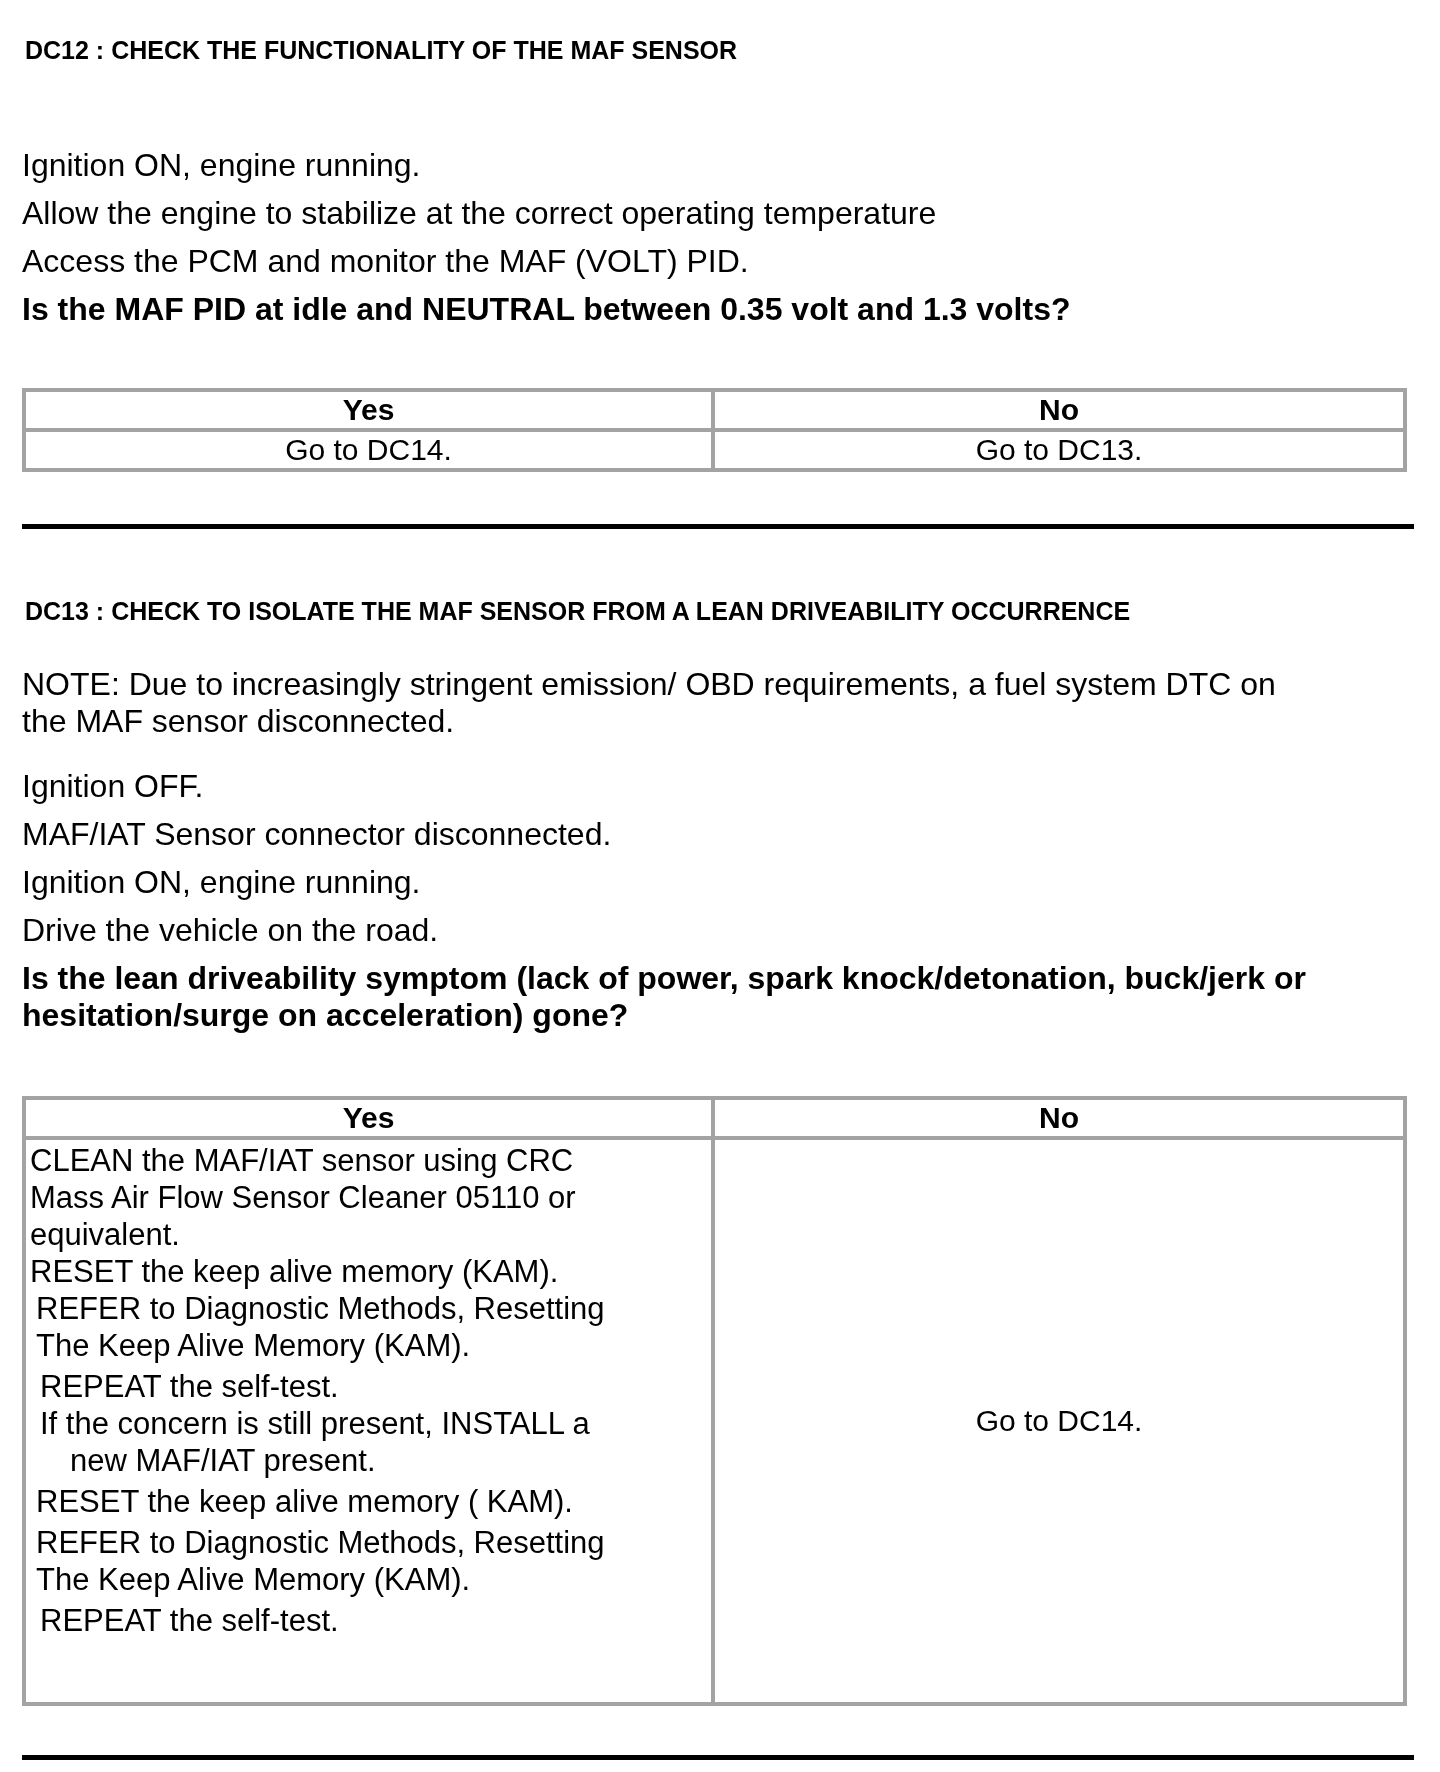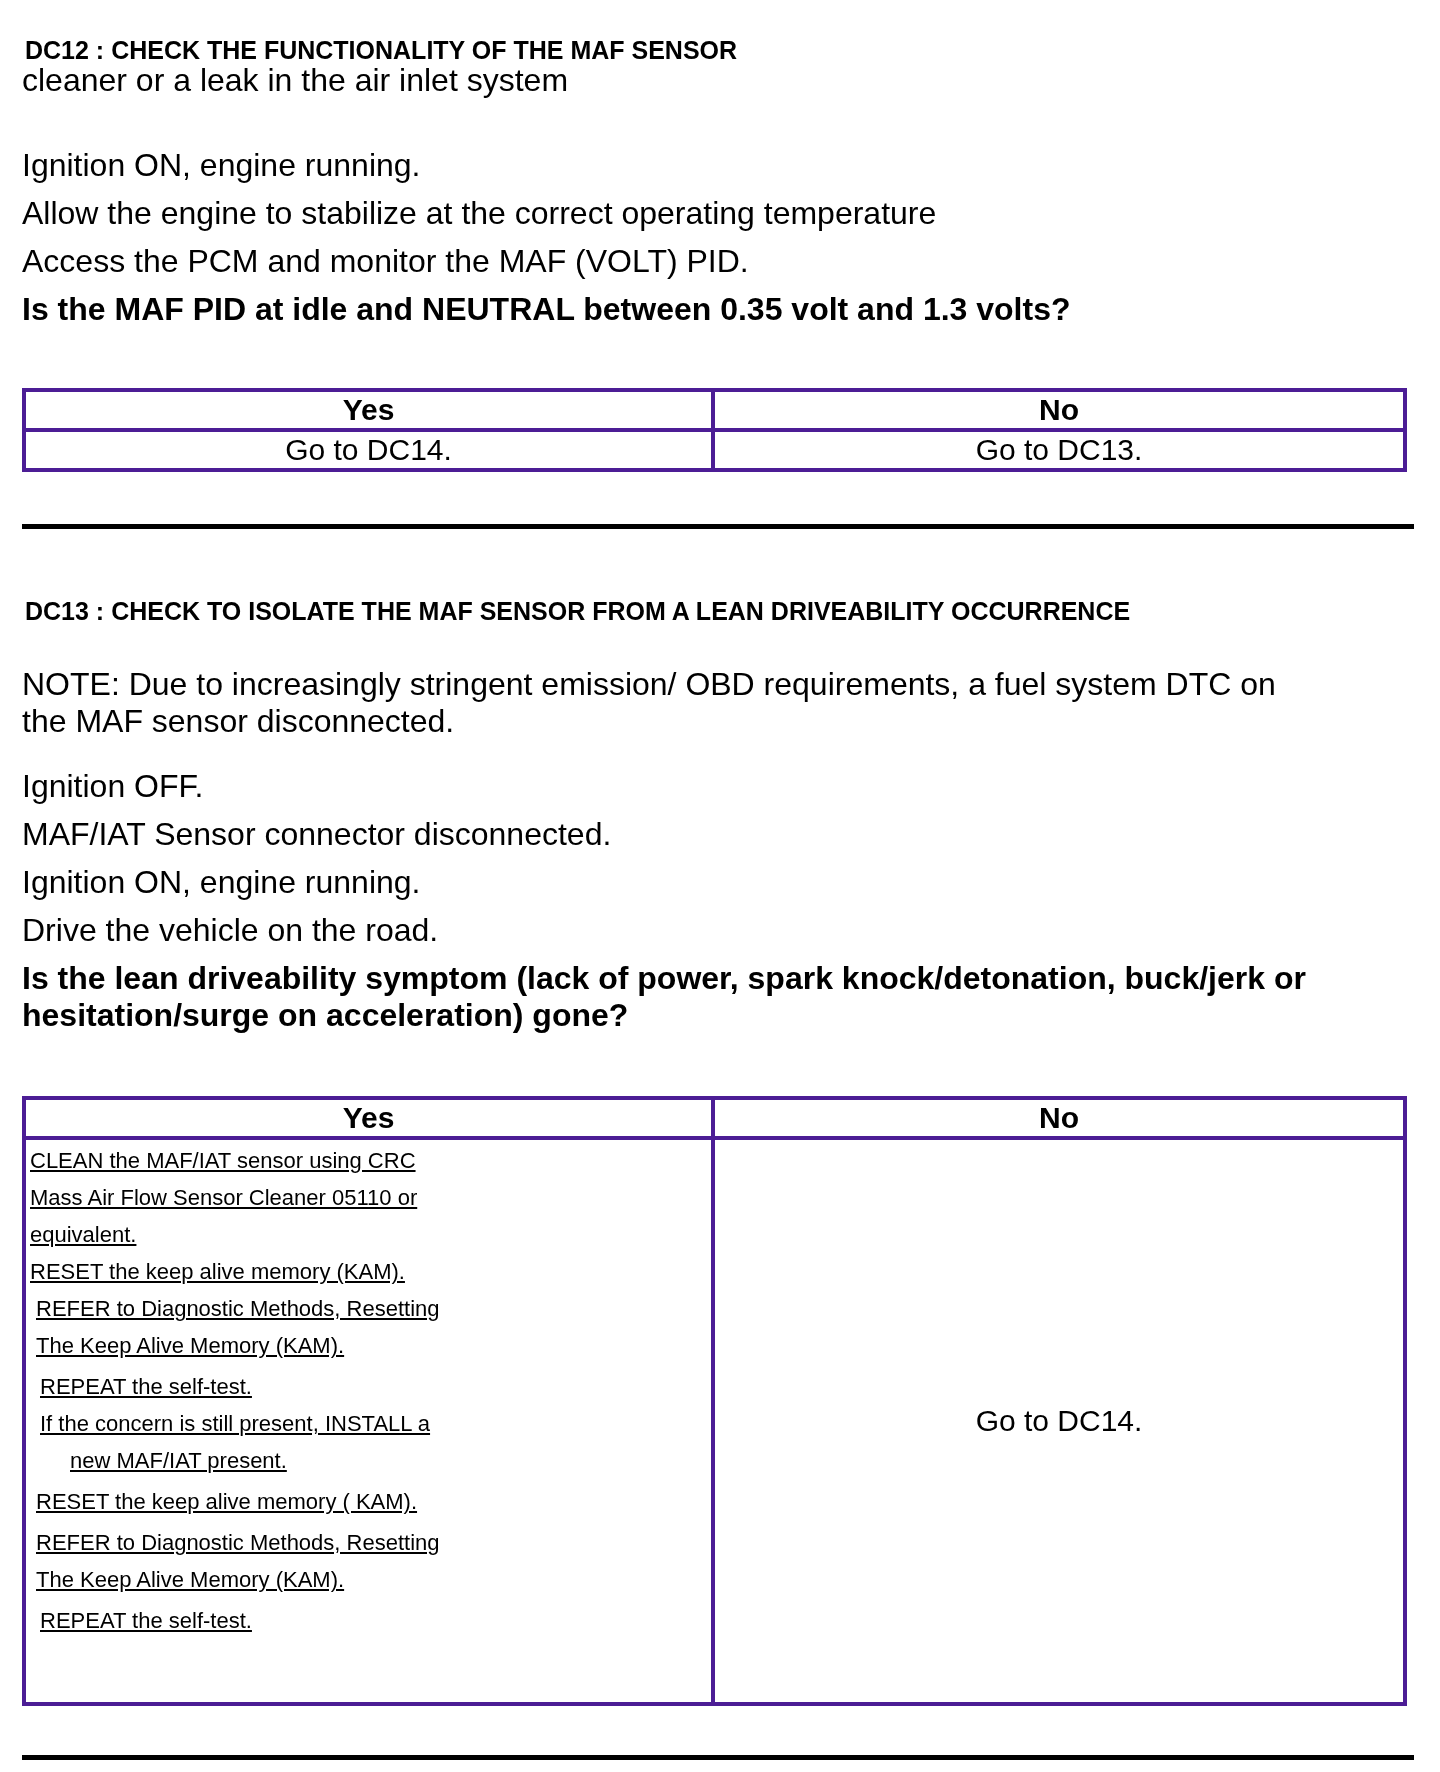--- a/index.html
+++ b/index.html
@@ -14,40 +14,39 @@
   }
   .para {
     left: 22px; width: 1380px; font-size: 32px; line-height: 37px;
   }
   .bold { font-weight: bold; }
   table.dt {
     position: absolute; border-collapse: collapse; table-layout: fixed;
     left: 22px; width: 1381px;
   }
   table.dt th, table.dt td {
-    border: 4px solid #4c1d95; text-align: center; font-size: 30px; padding: 0;
+    border: 4px solid #a3a3a3; text-align: center; font-size: 30px; padding: 0;
   }
   table.dt th { font-weight: bold; height: 36px; line-height: 36px; }
   table.dt td { font-weight: normal; height: 36px; line-height: 36px; }
   .rule { position: absolute; left: 22px; width: 1392px; height: 5px; background: #000000; }
   .yescell { text-align: left !important; vertical-align: top; padding: 2px 0 0 4px !important; }
-  .yescell .ln { display: block; font-size: 22px; line-height: 37px; white-space: nowrap; text-decoration: underline; }
+  .yescell .ln { display: block; font-size: 31px; line-height: 37px; white-space: nowrap; }
   .ln.i1 { padding-left: 6px; }
   .ln.i2 { padding-left: 10px; }
   .ln.i3 { padding-left: 40px; }
   .ln.gap { margin-top: 4px; }
   .nocell { vertical-align: middle; }
 </style>
 </head>
 <body>
 
 <div class="abs heading" style="top:24px;margin-top:12px;">DC12 : CHECK THE FUNCTIONALITY OF THE MAF SENSOR</div>
 
 <div class="abs para" style="top:62px;">
-  <div>cleaner or a leak in the air inlet system</div>
 </div>
 <div class="abs para" style="top:147px;">Ignition ON, engine running.</div>
 <div class="abs para" style="top:195px;">Allow the engine to stabilize at the correct operating temperature</div>
 <div class="abs para" style="top:243px;">Access the PCM and monitor the  MAF (VOLT) PID.</div>
 <div class="abs para bold" style="top:291px;">Is the MAF PID at idle and NEUTRAL between 0.35 volt and 1.3 volts?</div>
 
 <table class="dt" style="top:388px;">
   <colgroup>
       <col style="width:689px">
       <col style="width:692px">

